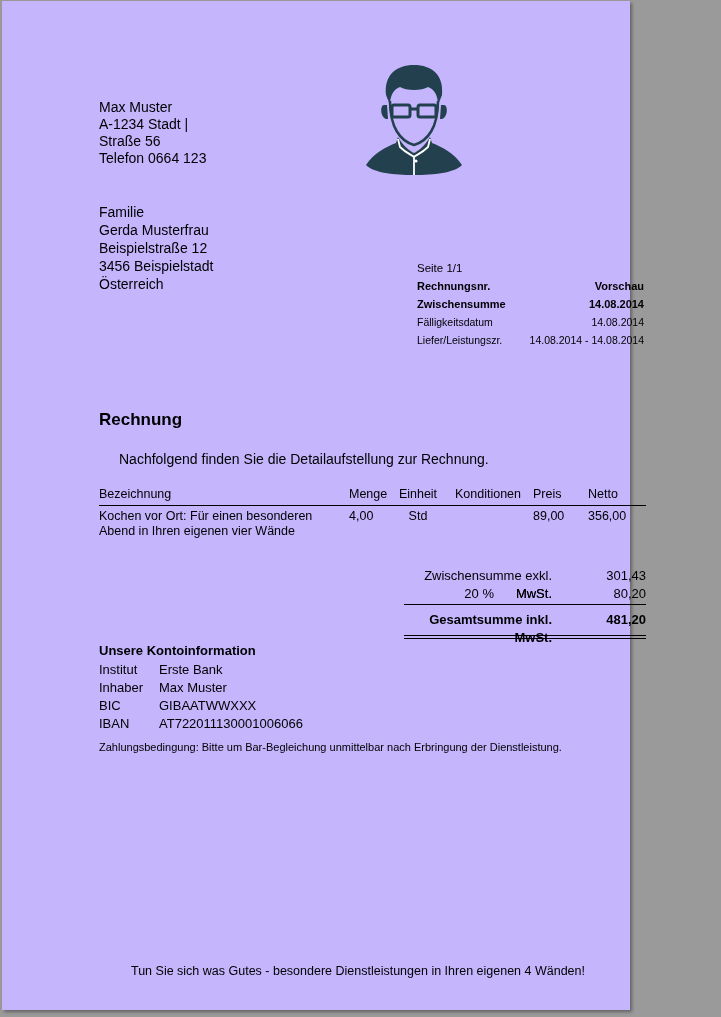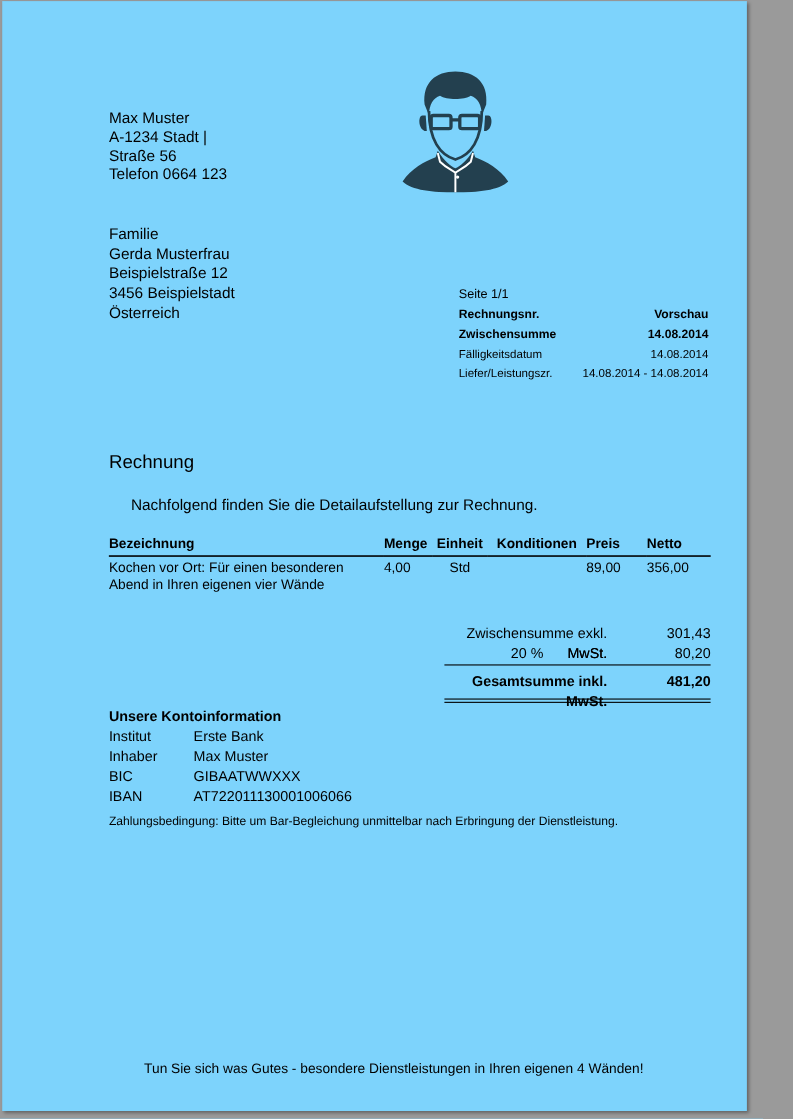--- a/index.html
+++ b/index.html
@@ -2,58 +2,58 @@
 <html><head>
 <meta charset="utf-8">
 <style>
   html, body { margin: 0; padding: 0; }
   body {
     width: 721px; height: 1017px; position: relative; overflow: hidden;
     background: #9a9a9a;
     font-family: "Liberation Sans", sans-serif; color: #000;
   }
   .page {
-    position: absolute; left: 2px; top: 1px; width: 677px; height: 1009px;
-    background: #7dd3fc;
+    position: absolute; left: 2px; top: 1px; width: 628px; height: 1009px;
+    background: #c4b5fd;
     box-shadow: 2px 2px 3px rgba(0,0,0,0.35);
   }
   .abs { position: absolute; }
   .sender { left: 97px; top: 98px; font-size: 14px; line-height: 17px; }
   .avatar { left: 362px; top: 60px; width: 100px; height: 114px; }
   .recipient { left: 97px; top: 202px; font-size: 14px; line-height: 18px; }
   .meta { left: 415px; top: 258px; width: 227px; font-size: 10.5px; }
   .meta .row { display: flex; justify-content: space-between; height: 18px; line-height: 18px; }
   .meta .bold { font-weight: bold; font-size: 11px; }
   .meta .right-only { justify-content: flex-start; font-size: 11.5px; }
-  .title { left: 97px; top: 409px; font-size: 17px; font-weight: normal; }
+  .title { left: 97px; top: 409px; font-size: 17px; font-weight: bold; }
   .intro { left: 97px; top: 450px; font-size: 14px; margin-left: 20px; }
   table.items {
     position: absolute; left: 97px; top: 482px; width: 547px;
     border-collapse: collapse; font-size: 12.5px;
   }
-  table.items th { font-weight: bold; text-align: left; padding: 0; height: 22px; border-bottom: 1.5px solid #000; vertical-align: middle; }
+  table.items th { font-weight: normal; text-align: left; padding: 0; height: 22px; border-bottom: 1.5px solid #000; vertical-align: middle; }
   table.items td { padding: 0; vertical-align: top; line-height: 15px; }
   table.items tr.first td { padding-top: 3px; }
   table.items tr.last td { border-bottom: 1.5px solid #000; padding-bottom: 4px; }
   .r { text-align: left; margin-left: 28px; }
   .c { text-align: center !important; }
   .totals { left: 402px; top: 566px; width: 242px; font-size: 13px; }
   .totals .line { display: flex; height: 18px; line-height: 18px; }
   .totals .lbl { flex: 1; text-align: right; padding-right: 26px; }
   .totals .val { width: 68px; text-align: right; }
   .totals .pct { flex: 1; text-align: right; padding-right: 16px; }
   .totals .mwst { width: 42px; text-align: right; padding-right: 26px; }
   .rule1 { left: 402px; top: 603px; width: 242px; height: 0; border-top: 1.5px solid #000; }
   .grand { left: 402px; top: 610px; width: 242px; display: flex; font-size: 13px; font-weight: bold; height: 18px; line-height: 18px; }
   .grand .lbl { flex: 1; text-align: right; padding-right: 26px; }
   .grand .val { width: 68px; text-align: right; }
   .rule2 { left: 402px; top: 634px; width: 242px; height: 2px; border-top: 1px solid #000; border-bottom: 1px solid #000; }
   .bank-title { left: 97px; top: 642px; font-size: 13px; font-weight: bold; }
   .bank { left: 97px; top: 660px; font-size: 13px; }
-  .bank .line { display: flex; height: 18px; line-height: 18px; gap: 17px; }
+  .bank .line { display: flex; height: 18px; line-height: 18px; }
   .bank .k { width: 60px; }
   .terms { left: 97px; top: 740px; font-size: 11px; }
   .footer { left: 0; width: 712px; top: 963px; text-align: center; font-size: 12.5px; }
 </style>
 </head>
 <body>
 
 <div class="page">
 
   <div class="abs sender">

